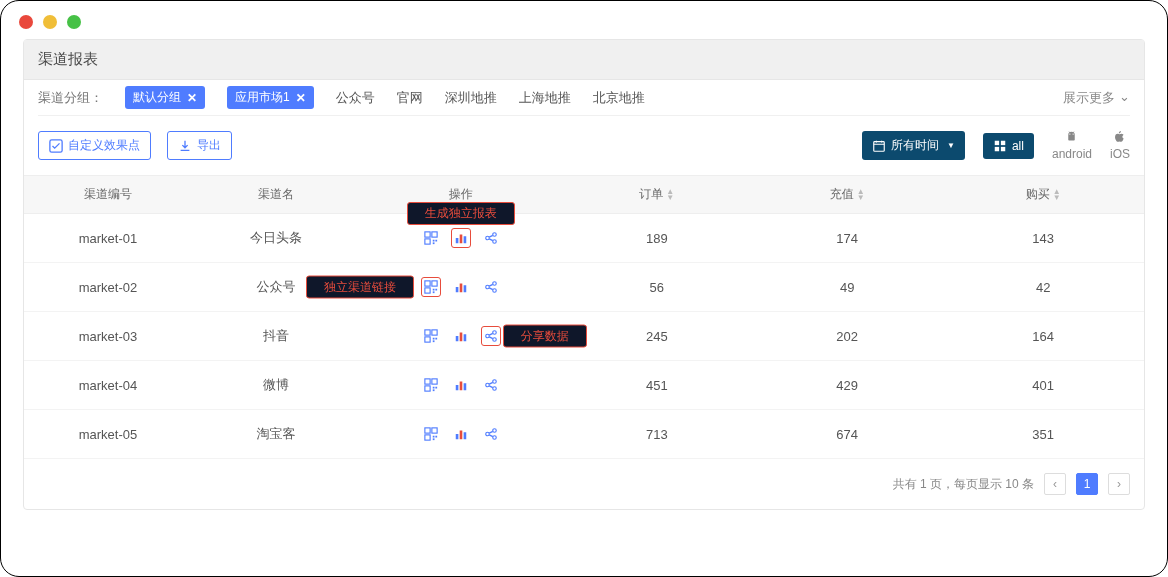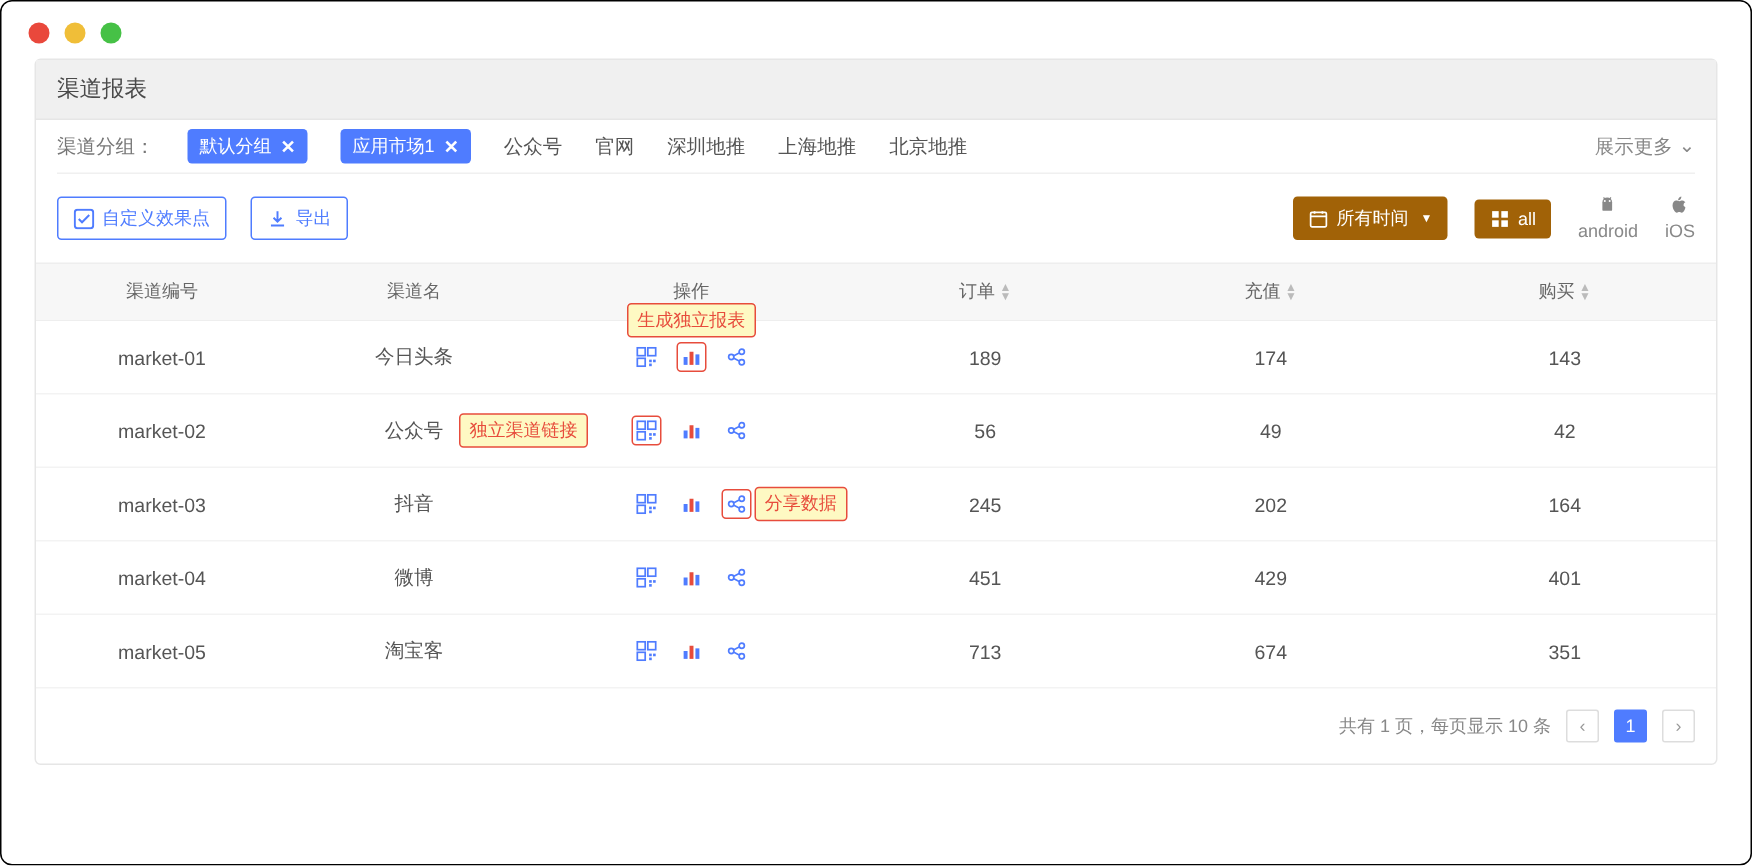--- a/index.html
+++ b/index.html
@@ -6,21 +6,21 @@
     body {
       font-family: -apple-system, BlinkMacSystemFont, "Segoe UI", "PingFang SC", "Microsoft YaHei", sans-serif;
       background: #fff;
       font-size: 13px;
       color: #333;
     }
     .window {
       width: 1168px;
       height: 577px;
       border: 1px solid #000;
-      border-radius: 8px;
+      border-radius: 19px;
       overflow: hidden;
       background: #fff;
       position: relative;
     }
     .traffic-lights {
       display: flex;
       gap: 10px;
       padding: 14px 18px 10px;
     }
     .traffic-lights span {
@@ -99,21 +99,21 @@
       padding: 6px 28px 6px 10px;
       font-size: 12px;
       width: 140px;
     }
     .search-wrap .mag {
       position: absolute; right: 8px; top: 50%;
       transform: translateY(-50%);
       color: #999;
     }
     .btn-primary {
-      background: #a16207;
+      background: #0c4a6e;
       color: #fff;
       border: none;
       border-radius: 3px;
       padding: 6px 10px;
       font-size: 12px;
       display: inline-flex; align-items: center; gap: 5px;
       cursor: pointer;
     }
     .os-filter { display: flex; align-items: center; gap: 4px; color: #888; cursor: pointer; font-size: 12px; flex-direction: column; }
     .os-filter svg { width: 13px; height: 13px; fill: #888; }
@@ -157,23 +157,23 @@
     .op-box {
       border: 1px solid #e74c3c;
       border-radius: 3px;
       padding: 1px;
     }
     .callout {
       position: absolute;
       border: 1px solid #e74c3c;
       border-radius: 3px;
       color: #e74c3c;
-      background: #fef9c3;
-      font-size: 12px;
-      padding: 2px 6px;
+      background: #0f172a;
+      font-size: 12px;
+      padding: 2px 17px;
       white-space: nowrap;
     }
     .callout-top {
       left: 50%; transform: translateX(-50%);
       top: -18px;
     }
     .callout-left {
       right: calc(50% + 42px);
       top: 50%; transform: translateY(-50%);
     }

